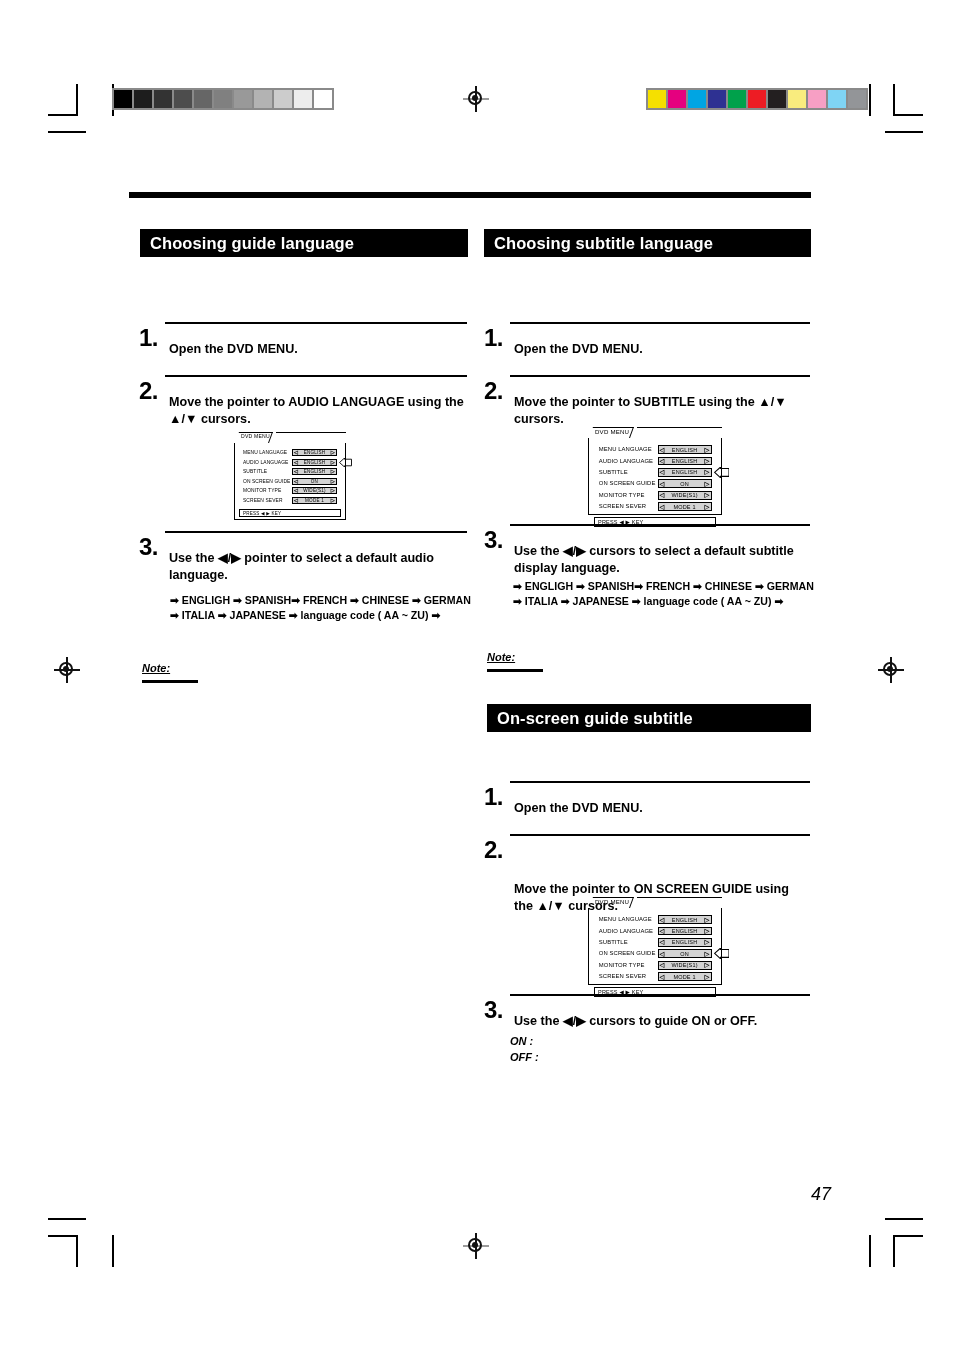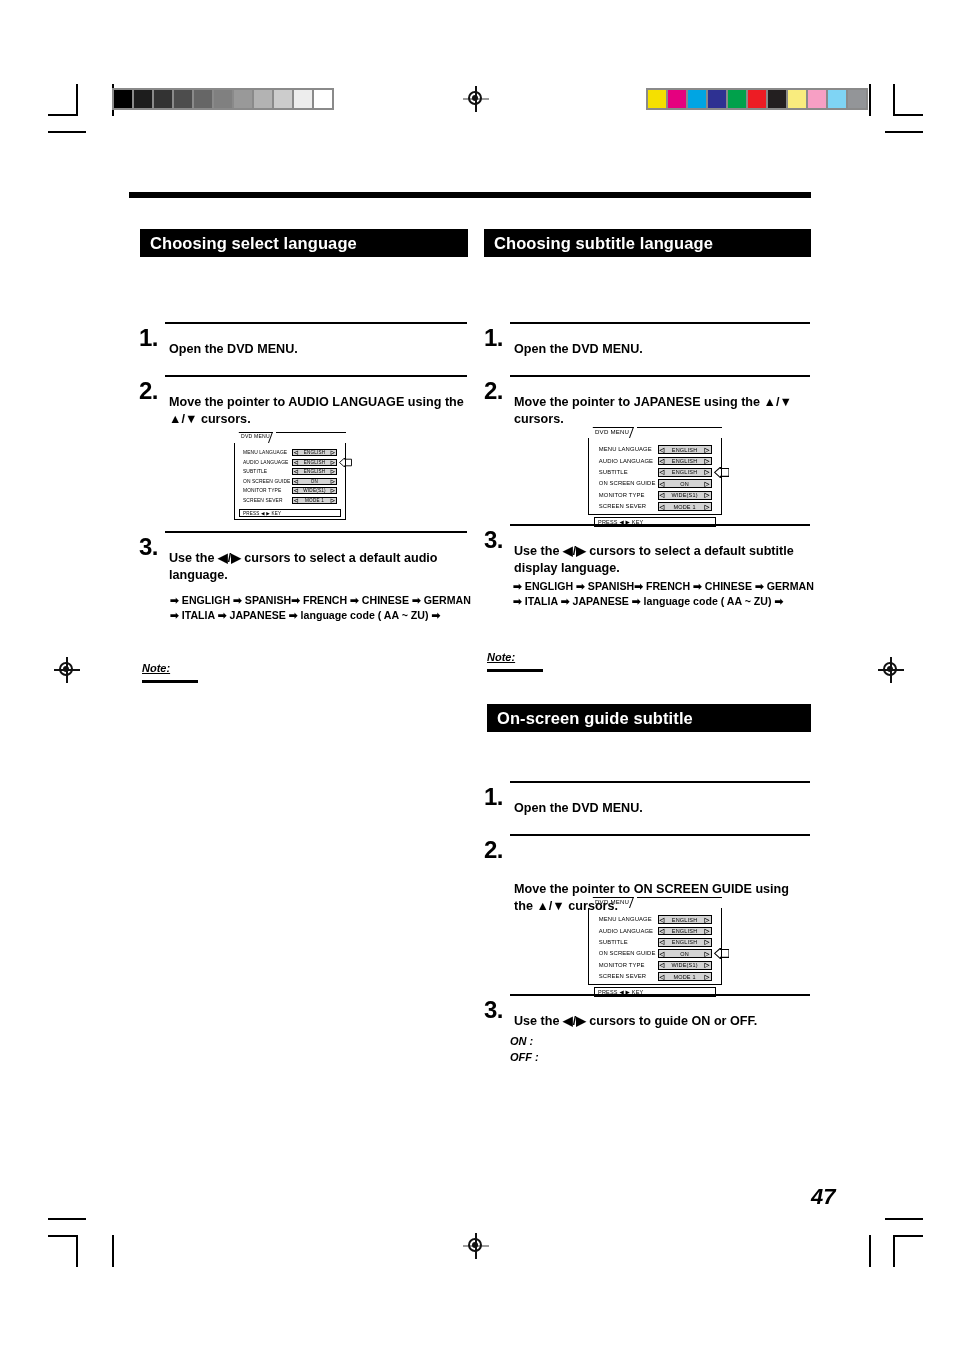--- a/index.html
+++ b/index.html
@@ -126,22 +126,22 @@
     position: absolute;
     font-size: 11px;
     font-weight: bold;
     line-height: 16px;
     font-family: "Liberation Sans", sans-serif;
     font-style: italic;
   }
 
   .page-num {
     position: absolute;
-    font-size: 22px;
-    font-weight: bold;
+    font-size: 18px;
+    font-weight: normal;
     font-style: italic;
   }
 
   
   .dvdmenu {
     position: absolute;
     box-sizing: border-box;
   }
   .dvdmenu .tab {
     position: absolute;
@@ -285,21 +285,21 @@
     <div class="sw" style="background: rgb(237, 28, 36);"></div>
     <div class="sw" style="background: rgb(35, 31, 32);"></div>
     <div class="sw" style="background: rgb(249, 236, 126);"></div>
     <div class="sw" style="background: rgb(247, 159, 196);"></div>
     <div class="sw" style="background: rgb(127, 212, 244);"></div>
     <div class="sw" style="background: rgb(147, 149, 152);"></div>
   </div>
 
 <div class="top-rule"></div>
 
-<div class="section-head" style="left:140px;top:229px;width:328px;">Choosing select language</div>
+<div class="section-head" style="left:140px;top:229px;width:328px;">Choosing guide language</div>
 
 <div class="step" style="left:139px;top:322px;width:330px;">
   <div class="rule" style="width:302px;"></div>
   <div class="num">1.</div>
   <div class="body" style="width:295px;">Open the DVD MENU.</div>
 </div>
 
 <div class="step" style="left:139px;top:375px;width:330px;">
   <div class="rule" style="width:302px;"></div>
   <div class="num">2.</div>
@@ -351,41 +351,41 @@
       <span class="lt" style="font-size: 5.2px;">◁</span>
       <span>MODE 1</span>
       <span class="gt" style="font-size: 5.2px;">▷</span>
     </div>
     <div class="pressbox" style="left: 5px; top: 77px; width: 102px; height: 8px; font-size: 4.6px;">PRESS ◀ ▶ KEY</div>
   </div>
 
 <div class="step" style="left:139px;top:531px;width:330px;">
   <div class="rule" style="width:302px;"></div>
   <div class="num">3.</div>
-  <div class="body" style="width:285px;">Use the ◀/▶ cursors to select a default audio language.</div>
+  <div class="body" style="width:285px;">Use the ◀/▶ pointer to select a default audio language.</div>
 </div>
 
 <div class="sub-list" style="left:170px;top:593px;">➡ ENGLIGH ➡ SPANISH➡ FRENCH ➡ CHINESE ➡ GERMAN</div>
 <div class="sub-list" style="left:170px;top:608px;">➡ ITALIA ➡ JAPANESE ➡ language code ( AA ~ ZU) ➡</div>
 
 <div class="note" style="left:142px;top:662px;">Note:</div>
 <div class="note-rule" style="left:142px;top:680px;width:56px;"></div>
 
 <div class="section-head" style="left:484px;top:229px;width:327px;">Choosing subtitle language</div>
 
 <div class="step" style="left:484px;top:322px;width:330px;">
   <div class="rule" style="width:300px;"></div>
   <div class="num">1.</div>
   <div class="body" style="width:295px;">Open the DVD MENU.</div>
 </div>
 
 <div class="step" style="left:484px;top:375px;width:330px;">
   <div class="rule" style="width:300px;"></div>
   <div class="num">2.</div>
-  <div class="body" style="width:295px;">Move the pointer to JAPANESE using the ▲/▼ cursors.</div>
+  <div class="body" style="width:295px;">Move the pointer to SUBTITLE using the ▲/▼ cursors.</div>
 </div>
 
 <div class="dvdmenu" id="dvdmenu-1" style="left:588px;top:427px;width:134px;height:88px;">
     <div class="tab" style="width: 40.8px; left: 3px;"></div>
     <div class="tab-label" style="font-size: 6.12px;">DVD MENU</div>
     <div class="tabline" style="left: 48.8px; top: 0px; width: 85.2px;"></div>
     <div class="frame" style="left: 0px; top: 11px; width: 134px; height: 77px;"></div>
     <div class="rlabel" style="position: absolute; left: 10.8px; top: 19.2px; font-size: 5.88px;">MENU LANGUAGE</div>
     <div class="rvalbox" style="left: 69.6px; top: 18.2px; width: 54px; height: 8.88px; font-size: 5.52px;">
       <span class="lt" style="font-size: 6.24px;">◁</span>

